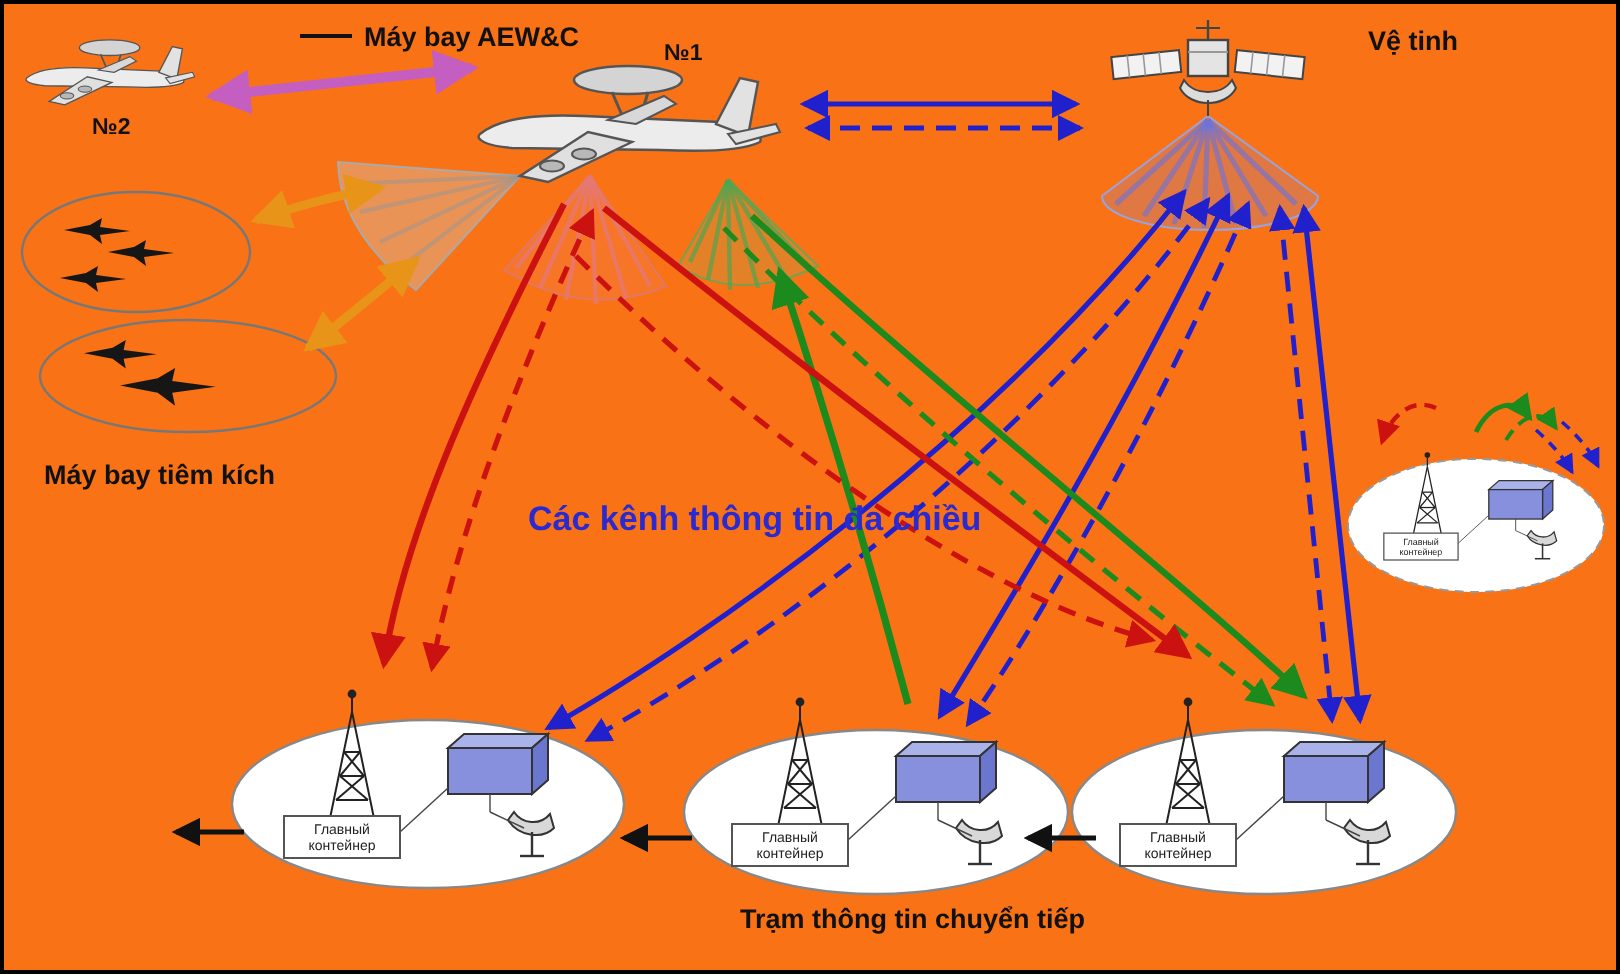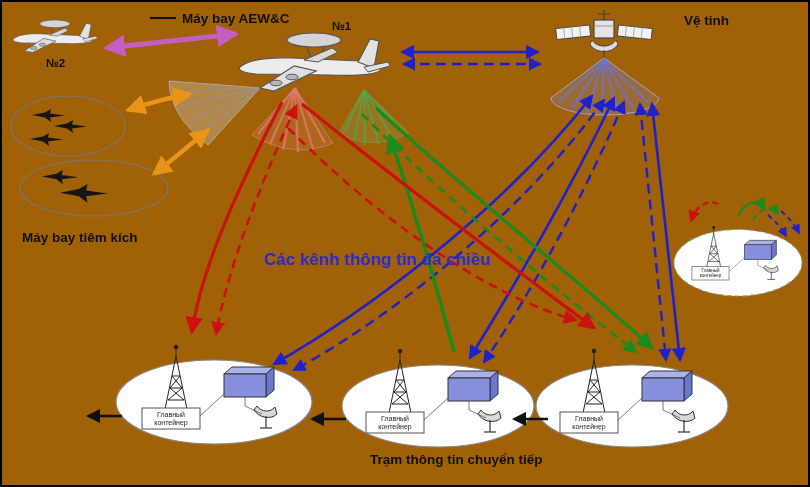--- a/index.html
+++ b/index.html
@@ -1,21 +1,21 @@
 <!DOCTYPE html>
 <html><head>
 <meta charset="utf-8">
 <style>
   html,body{margin:0;padding:0;background:#fff;}
   .canvas{
     position:relative;
     width:810px;height:487px;
     box-sizing:border-box;
     border:2px solid #000;
-    background:#a16207;
+    background:#f97316;
     overflow:hidden;
     font-family:"Liberation Sans", sans-serif;
   }
   svg{position:absolute;left:0;top:0;}
   text{font-family:"Liberation Sans", sans-serif;}
   .lbl{font-weight:bold;fill:#111;}
 </style>
 </head>
 <body>
 

